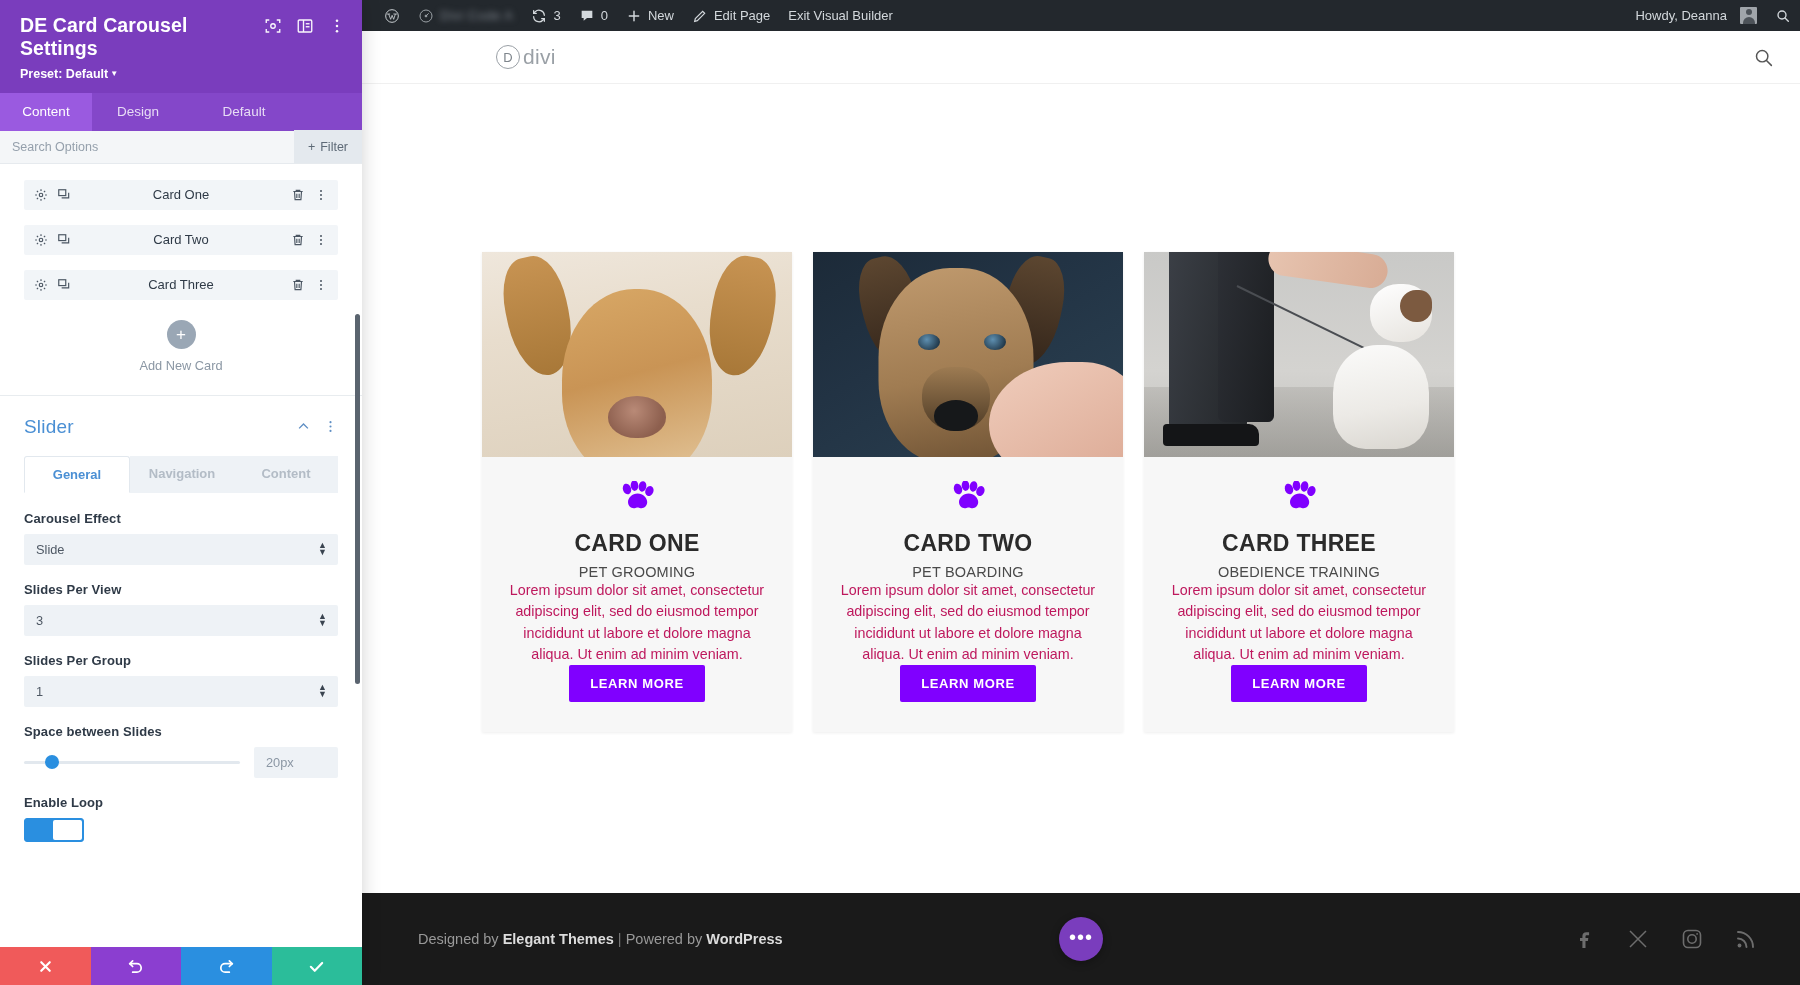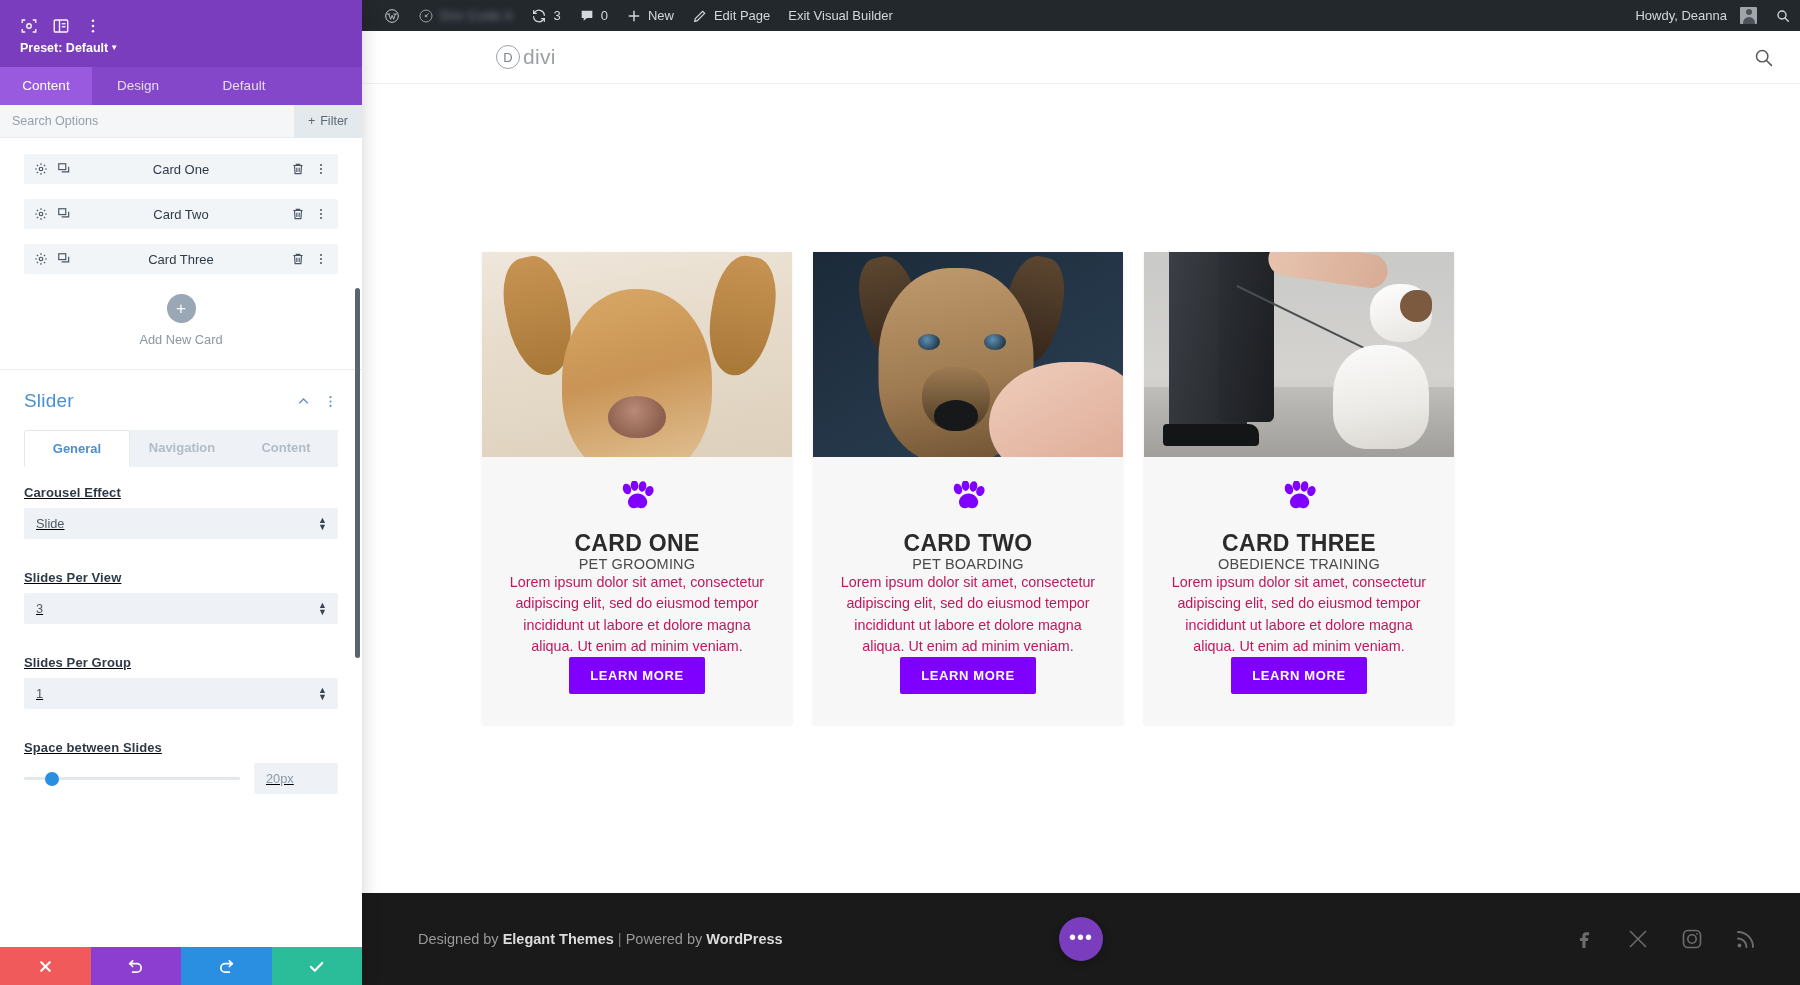--- a/index.html
+++ b/index.html
@@ -94,21 +94,21 @@
   .subtab {
     flex: 1; text-align: center; padding: 10px 0; font-size: 13px;
     background: #eef2f6; color: #b3bcc6; cursor: pointer; font-weight: 700;
   }
   .subtab.active {
     background: #fff; color: #4a8fd4;
     border: 1px solid #e2e8ee; border-bottom-color: #fff;
     border-radius: 3px 3px 0 0;
   }
 
-  .field { margin-bottom: 31px; text-decoration: underline; }
+  .field { margin-bottom: 17px; }
   .field-label {
     font-size: 13px; color: #2f3a47; font-weight: 700; margin-bottom: 8px;
     letter-spacing: .1px;
   }
   .select-box {
     position: relative; background: #eef2f6; height: 31px; border-radius: 2px;
     display: flex; align-items: center; padding: 0 12px; cursor: pointer;
   }
   .select-val { font-size: 12.8px; color: #4e5864; }
   .select-arrows {
@@ -209,21 +209,21 @@
     box-shadow: 0 1px 3px rgba(0,0,0,.07);
   }
   .card-img { height: 205px; position: relative; overflow: hidden; }
   .card-pad { padding: 24px 22px 30px; text-align: center; }
   .paw { margin: 0 auto 18px; display: block; }
   .card-title {
     font-size: 23px; font-weight: 700; color: #2b2b2b; letter-spacing: .3px;
     line-height: 1.1;
   }
   .card-sub {
-    font-size: 14.5px; color: #4a4a4a; margin-top: 0; letter-spacing: .2px;
+    font-size: 14.5px; color: #4a4a4a; margin-top: 8px; letter-spacing: .2px;
   }
   .card-text {
     font-size: 14.3px; color: #be185d; line-height: 1.48; 
   }
   .learn {
     display: inline-block; background: #8000ff; color: #fff;
     font-size: 13px; font-weight: 700; letter-spacing: .6px;
     padding: 11px 21px; border: 0; cursor: pointer; border-radius: 2px;
     font-family: "Liberation Sans", sans-serif;
   }
@@ -340,20 +340,21 @@
 </style>
 </head>
 <body>
 
 <div id="root">
 
   <div class="panel">
 
     <div class="panel-head">
       <div class="panel-head-row">
+        <div class="panel-title">DE Card Carousel Settings</div>
         <div class="head-icons">
           <span>
             <svg class="head-icon" viewBox="0 0 24 24" fill="none" stroke="currentColor" stroke-width="1.8">
               <path d="M3 8V4h4M21 8V4h-4M3 16v4h4M21 16v4h-4" stroke="#fff"></path>
               <circle cx="12" cy="12" r="3" stroke="#fff"></circle>
             </svg>
           </span>
           <span>
             <svg class="head-icon" viewBox="0 0 24 24" fill="none" stroke="#fff" stroke-width="1.8">
               <rect x="3" y="4" width="18" height="16" rx="1.5"></rect>
@@ -560,20 +561,26 @@
         <div class="field">
           <div class="field-label">Space between Slides</div>
           <div class="range-row">
             <div class="range-track">
               <div class="range-thumb"></div>
             </div>
             <div class="range-value">20px</div>
           </div>
         </div>
 
+        <div class="field">
+          <div class="field-label">Enable Loop</div>
+          <div class="toggle">
+            <div class="toggle-knob"></div>
+          </div>
+        </div>
       </div>
 
       <div class="scrollbar"></div>
     </div>
 
     <div class="panel-foot">
       <div class="foot-btn" style="background:#f05a5a">
         <svg viewBox="0 0 24 24" fill="none" stroke="#fff" stroke-width="3" stroke-linecap="round">
           <path d="M6 6l12 12M18 6L6 18"></path>
         </svg>

